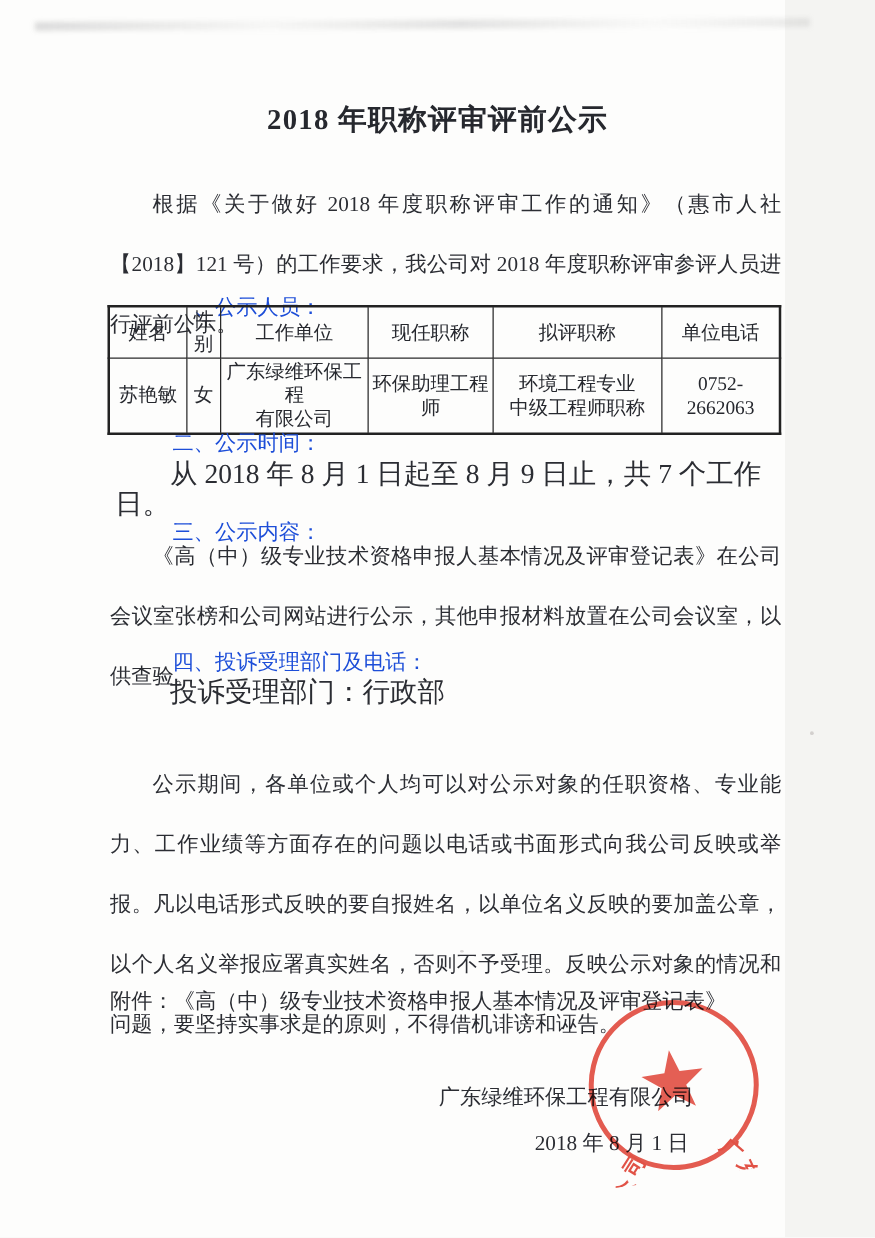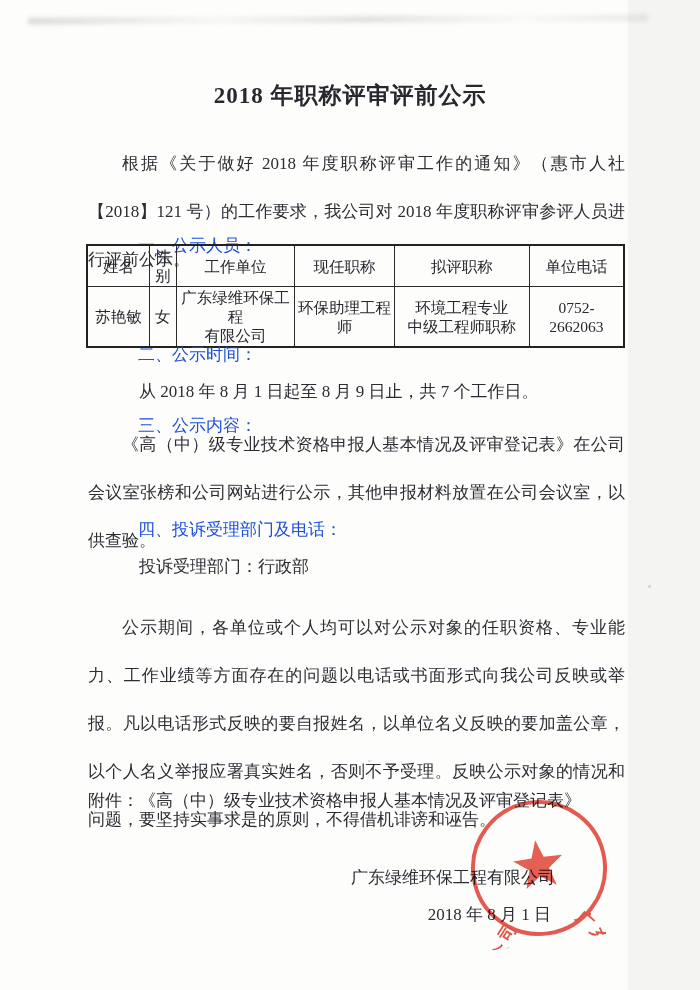--- a/index.html
+++ b/index.html
@@ -35,21 +35,21 @@
     font-size:17px;line-height:48px;
     text-align:justify;text-justify:inter-character;
     text-indent:2em;
     color:#2b2d33;
     margin:0;
   }
   .heading{
     font-size:17px;line-height:24px;font-weight:normal;
     text-indent:2em;color:#1d4ed8;margin:16px;
   }
-  .plain{text-indent:2em;font-size:17px;line-height:24px;margin:17px;}
+  .plain{text-indent:2em;font-size:22px;line-height:24px;margin:4px;}
 
   table.notice{
     position:absolute;left:86px;top:244px;width:539px;
     border-collapse:collapse;
     font-size:15.5px;
     color:#26282e;
     table-layout:fixed;
     padding-left:36px;
   }
   table.notice th,table.notice td{

